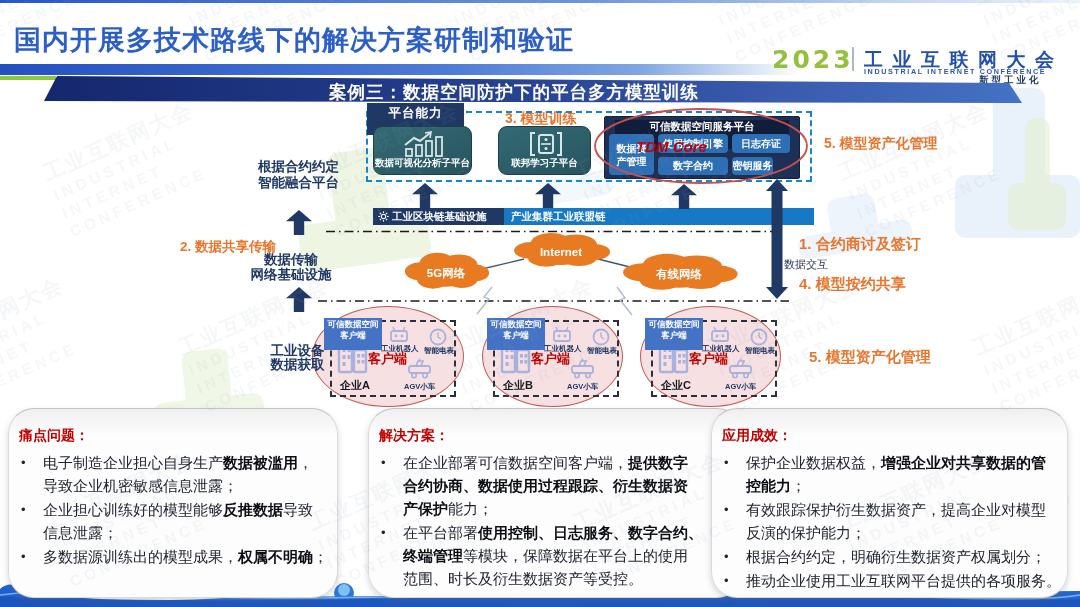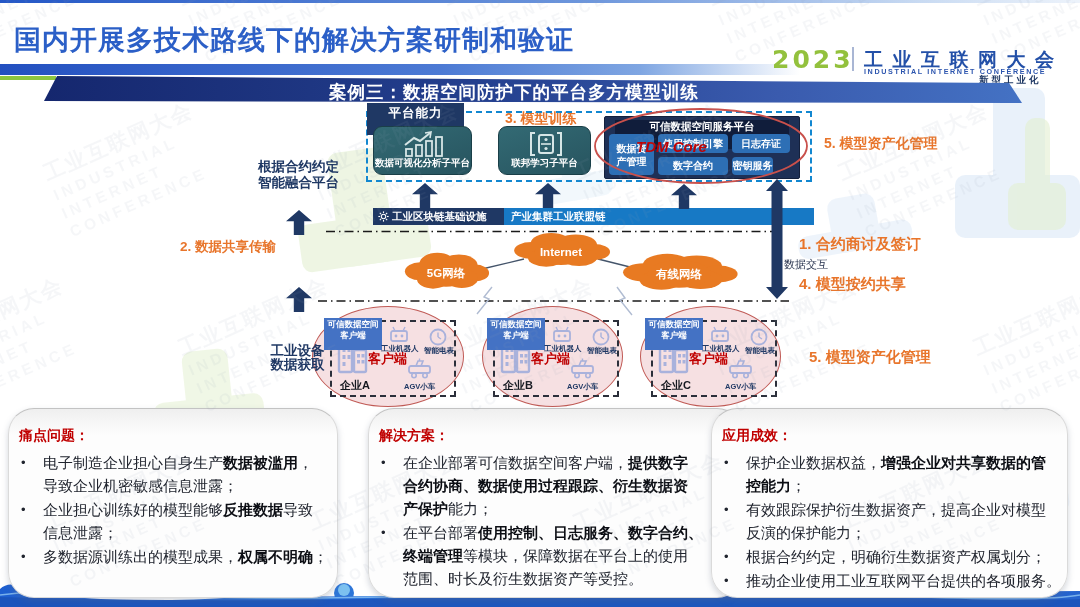--- a/index.html
+++ b/index.html
@@ -252,20 +252,24 @@
           <line x1="3.3" y1="8.7" x2="2" y2="10"></line>
         </g>
       </svg><span>工业区块链基础设施</span></div>
   <div class="abs chainbar chain2 z2">产业集群工业联盟链</div>
 
   <div class="abs lbl-navy lbl-bigdata">
     <div>根据合约约定</div>
     <div>智能融合平台</div>
   </div>
   <div class="abs lbl-orange step2">2. 数据共享传输</div>
+  <div class="abs lbl-navy lbl-transport">
+    <div>数据传输</div>
+    <div>网络基础设施</div>
+  </div>
   <div class="abs lbl-navy lbl-device">
     <div>工业设备</div>
     <div>数据获取</div>
   </div>
 
   <div class="abs lbl-orange step step1">1. 合约商讨及签订</div>
   <div class="abs lbl-exchange">数据交互</div>
   <div class="abs lbl-orange step step4">4. 模型按约共享</div>
   <div class="abs lbl-orange step step5bot">5. 模型资产化管理</div>
 

